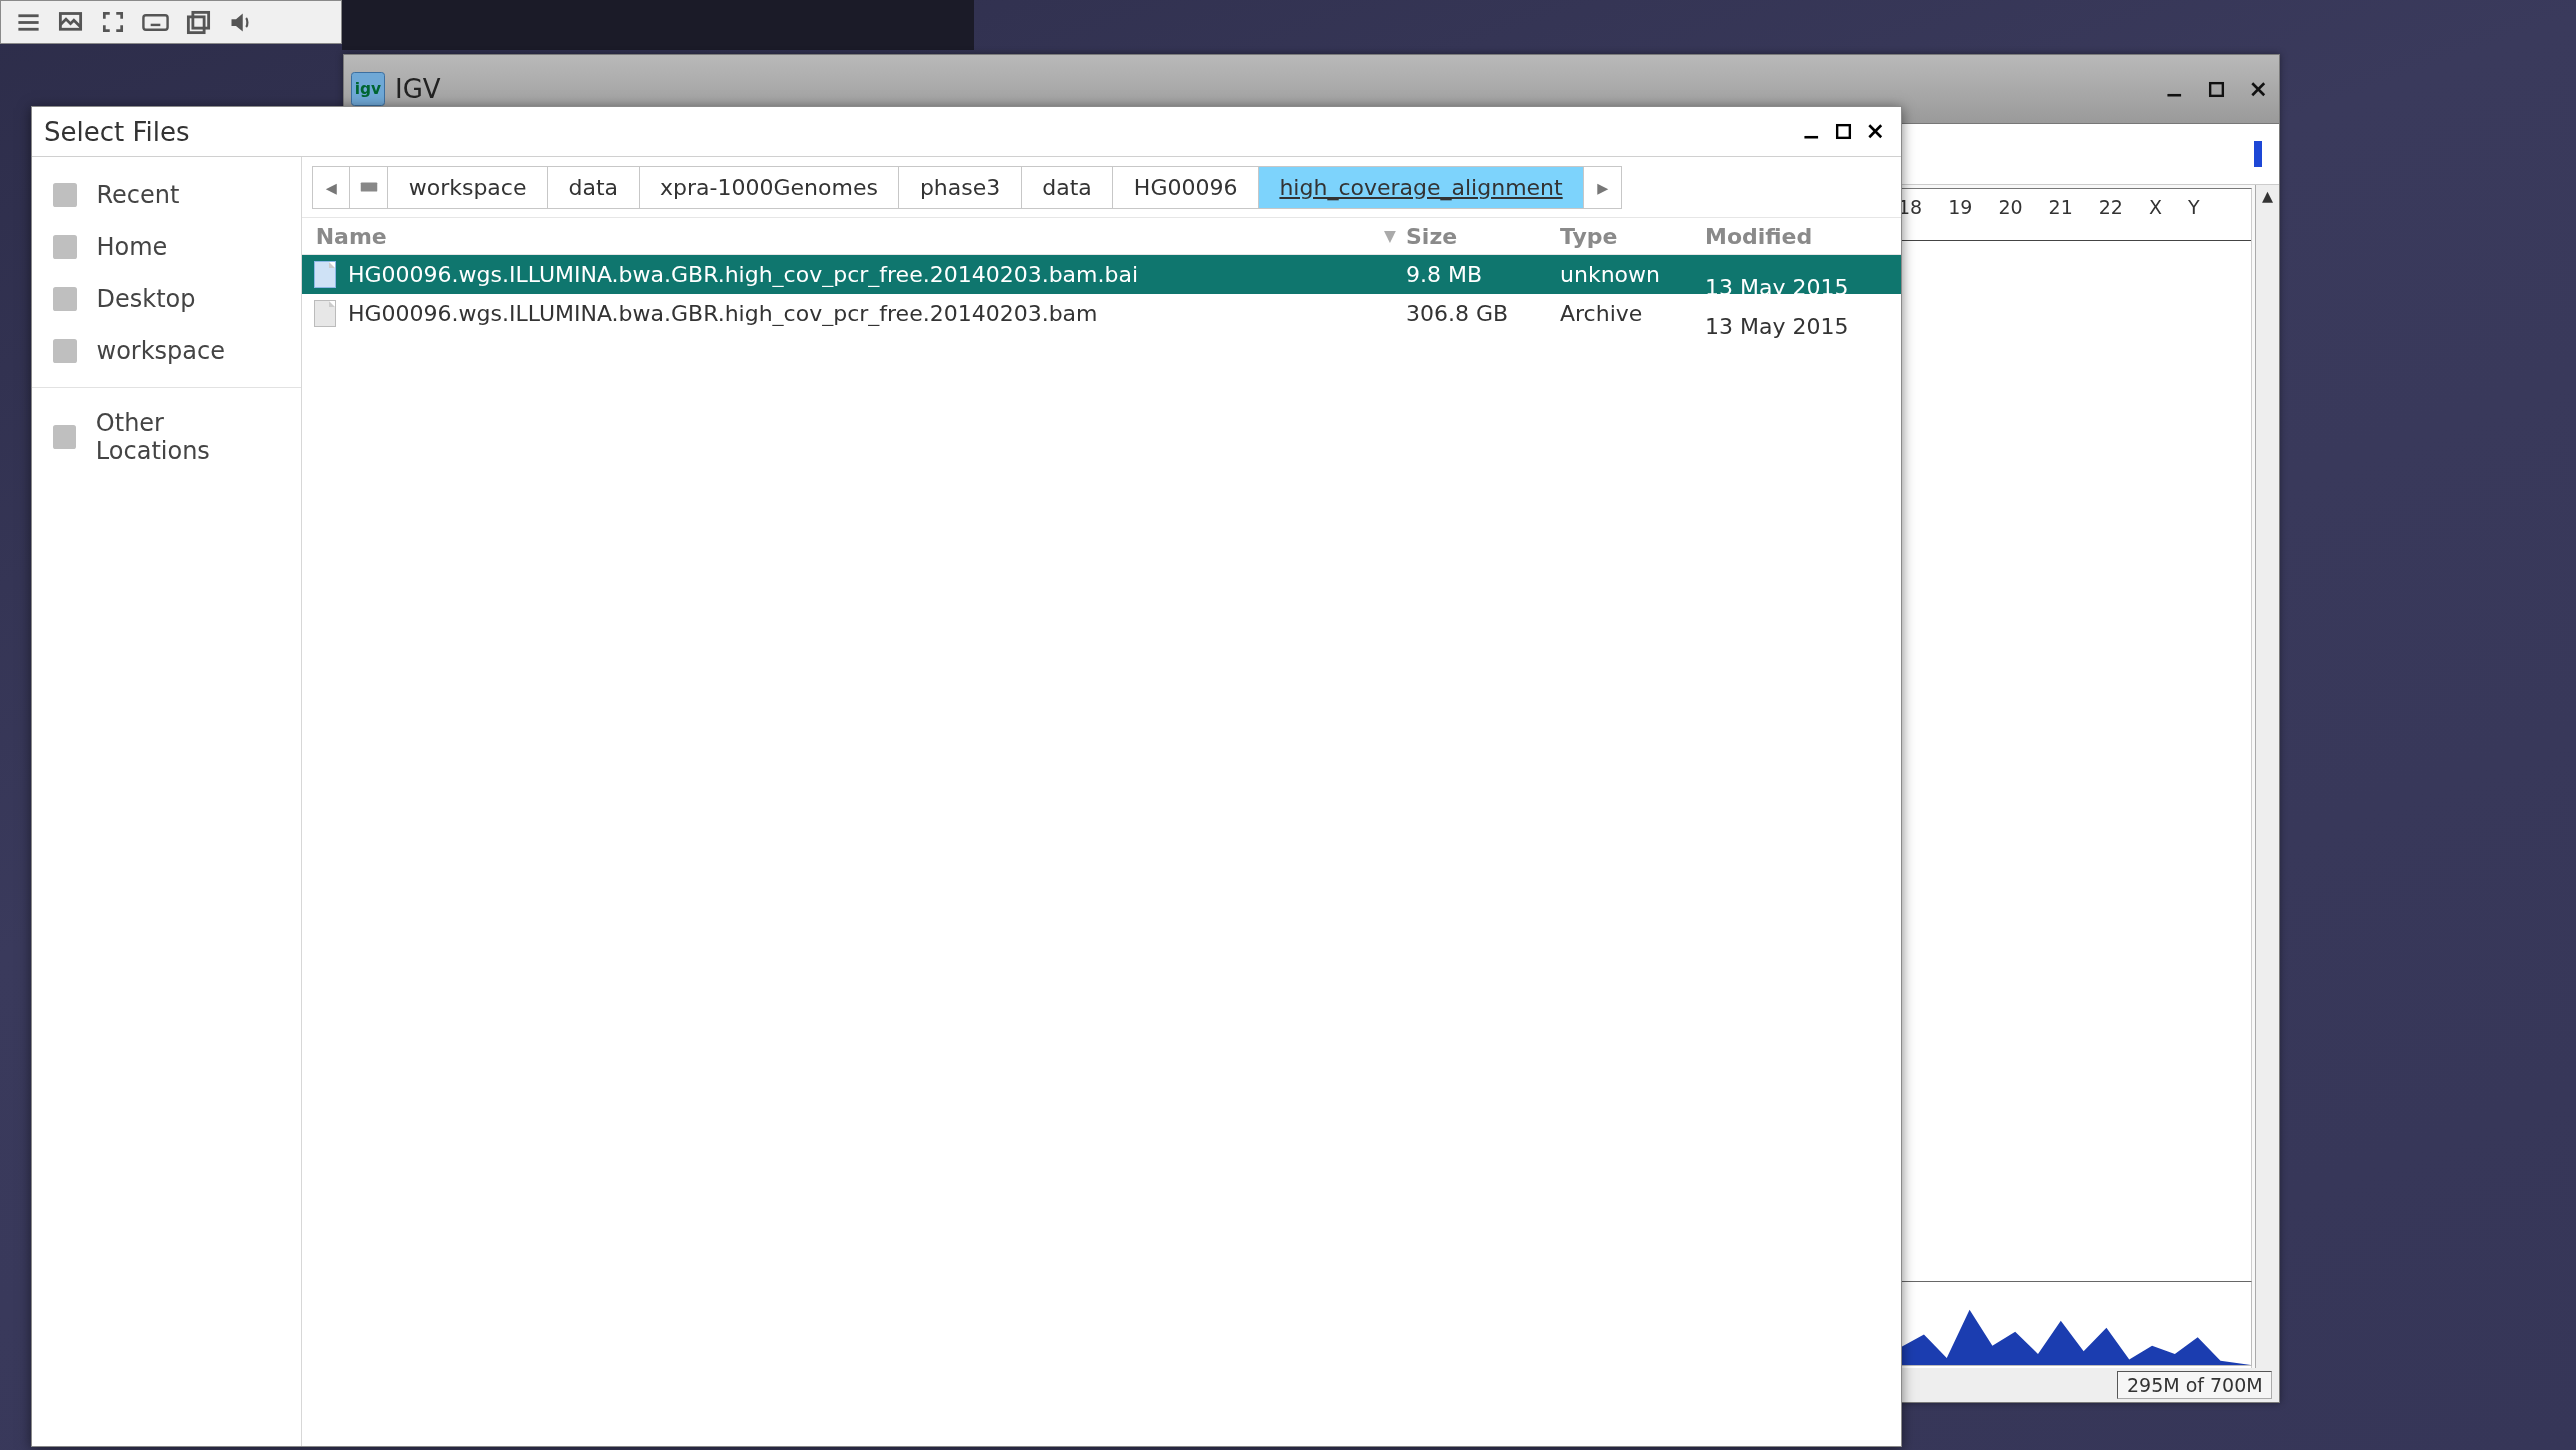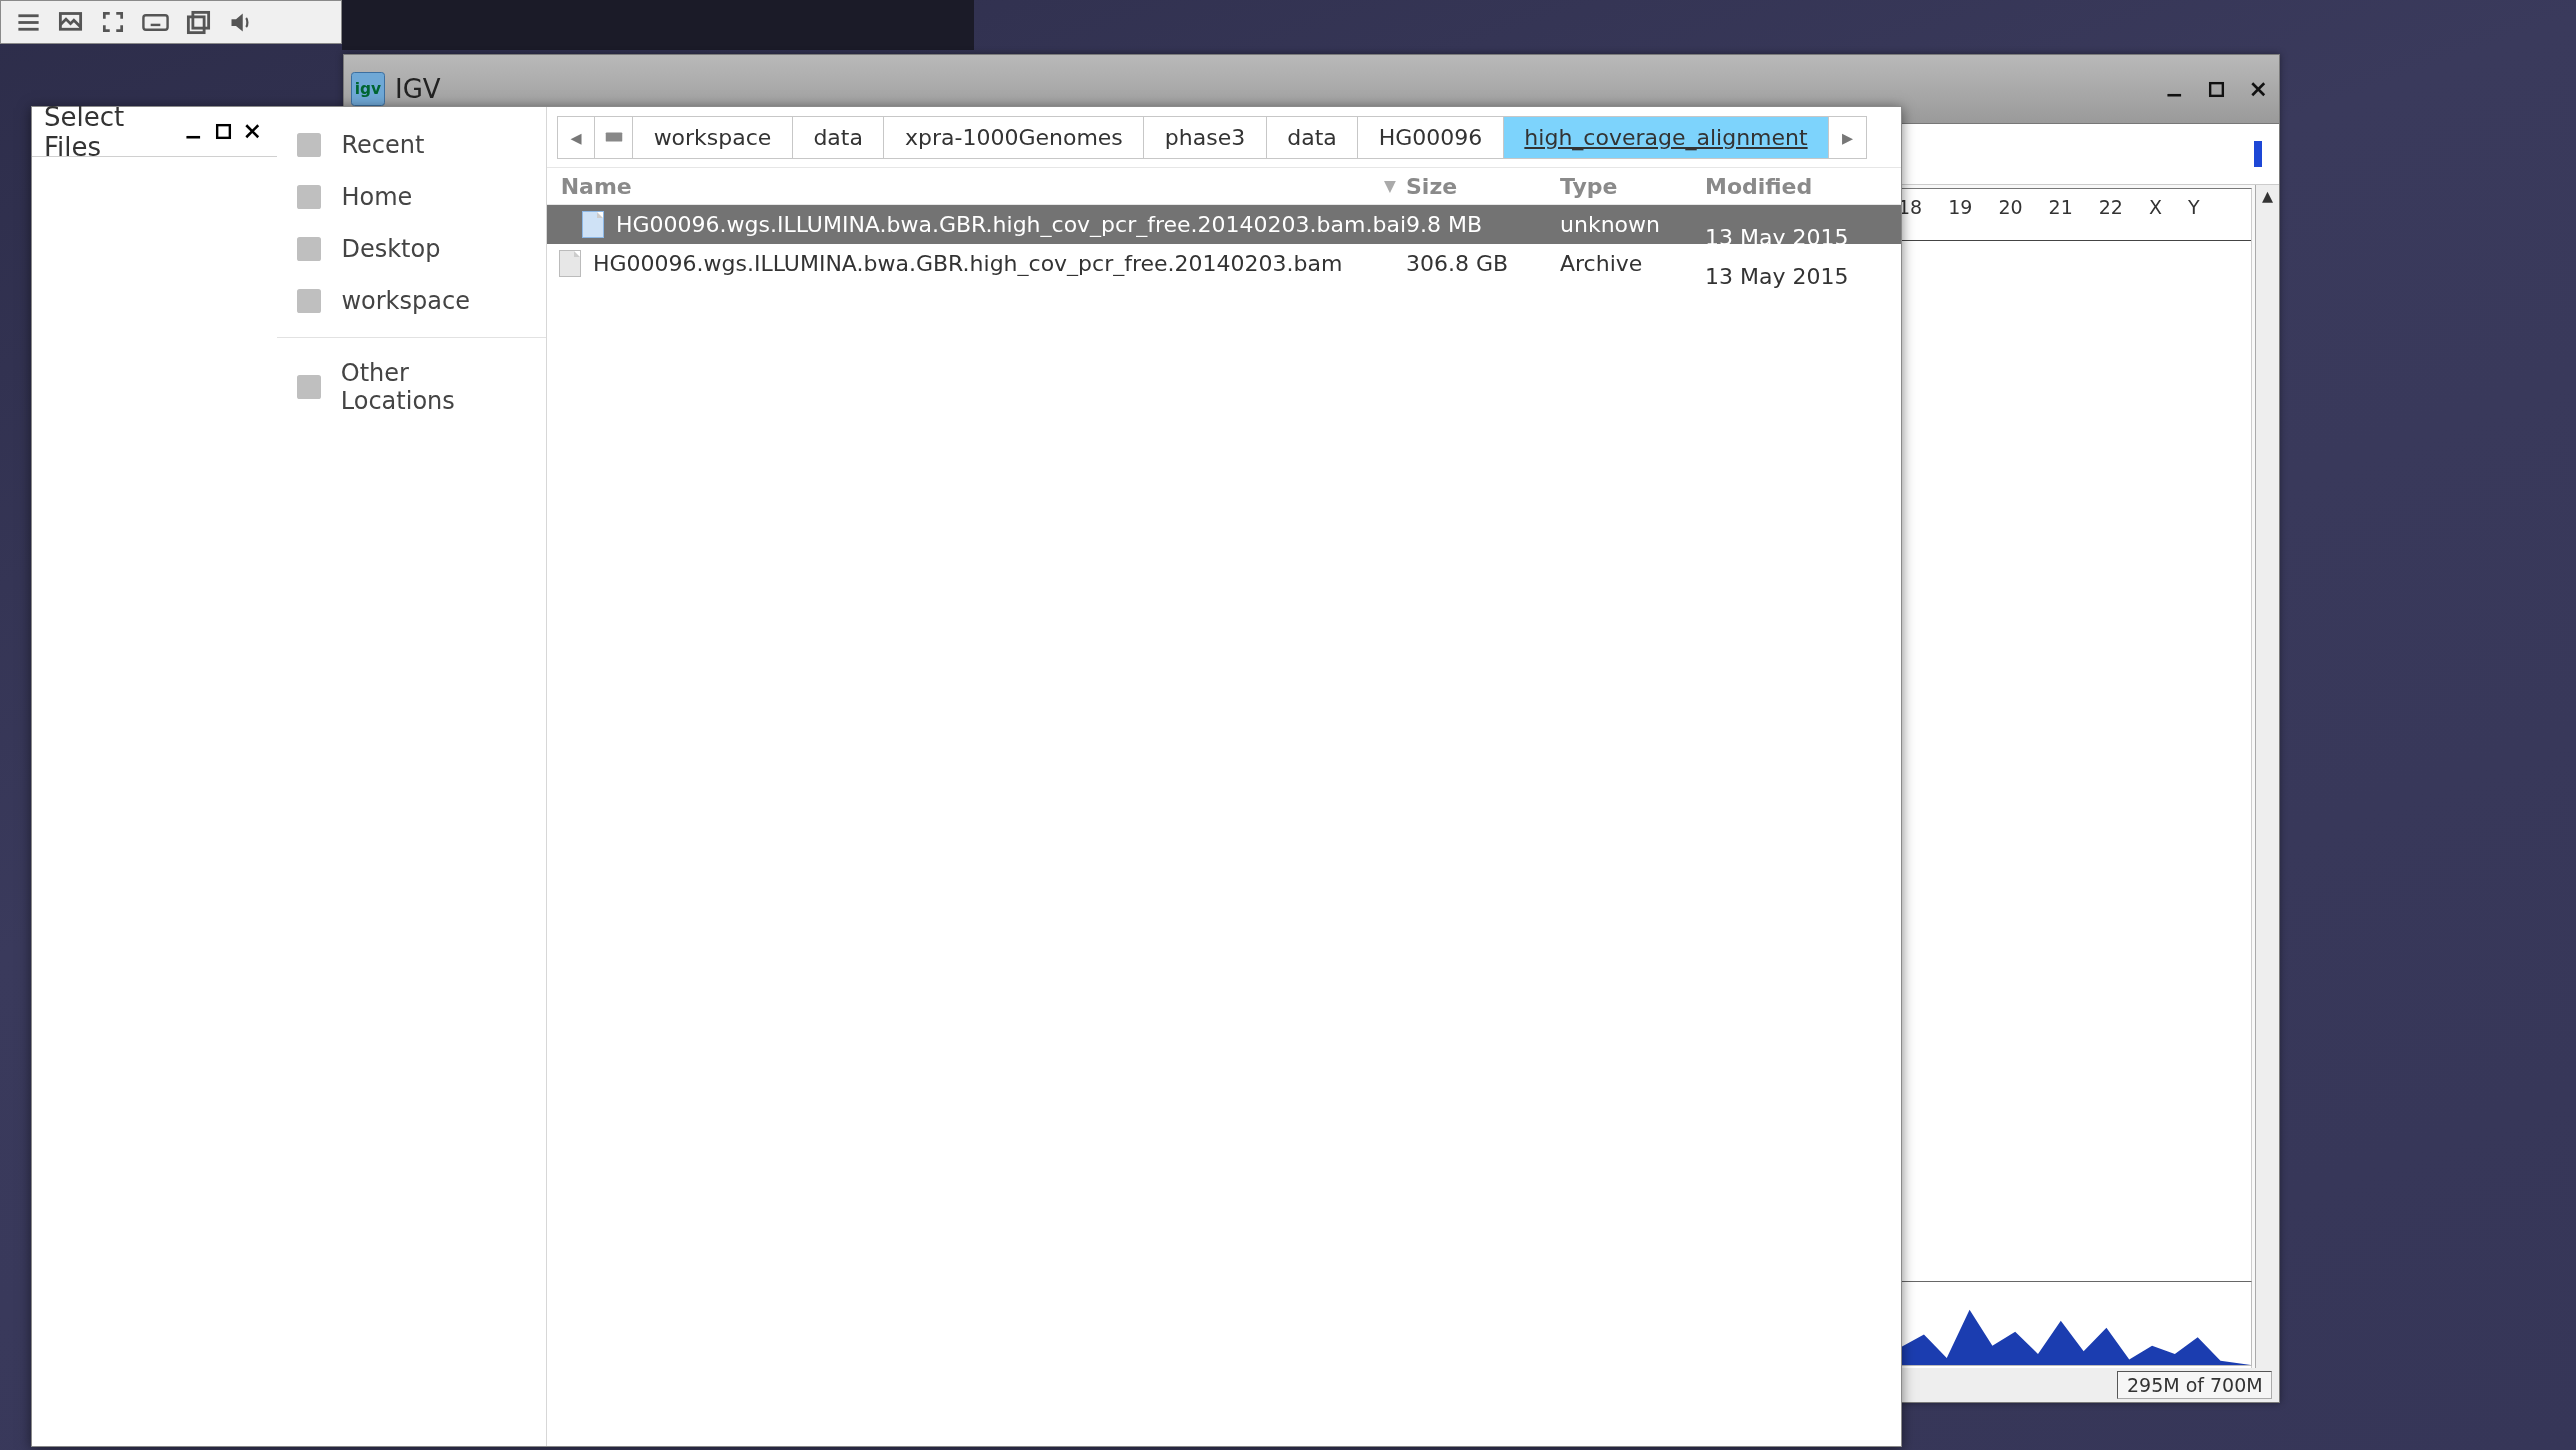--- a/index.html
+++ b/index.html
@@ -105,21 +105,21 @@
 
   
   .chooser {
     position:absolute;
     left:31px; top:106px;
     width: 1871px;
     min-height: 1341px;
     background:#fff;
     border:0.9px solid #8a8a8a;
     box-shadow: 0 1.7px 12px rgba(0,0,0,.5);
-    display:flex; flex-direction:row;
+    display:flex; flex-direction:column;
   }
   .chooser-title{
     height:50px;background:#fff;border-bottom:0.9px solid #d0d0d0;
     display:flex;align-items:center;padding:0 12px;font-size:26px;
   }
   .chooser-title .spacer{flex:1}
   .chooser-content{ flex:1; display:flex; }
   .places{
     width: 270px;
     border-right:0.9px solid #d7d7d7;
@@ -152,21 +152,21 @@
   .col-name{flex:1;padding-left:13.7px;display:flex;align-items:center;gap:13px;}
   .col-size{width:154px;}
   .col-type{width:145px;}
   .col-mod{width:196px;padding-right:12px;}
   .sort-caret{color:#aaa;font-size:15.4px;margin-right:10.2px;}
   .file-row{
     height:39px;display:flex;align-items:center;font-size:22px;color:#333;
   }
   .file-row .fico{width:22px;height:27px;background:#e7e7e7;border:0.9px solid #bbb;margin:0 12px 0 12px;position:relative;}
   .file-row .fico::after{content:"";position:absolute;right:0;top:0;border-top:6.8px solid #fff;border-left:6.8px solid #ccc;}
-  .file-row.selected{background:#737373;color:#fff;padding-left:23px;}
+  .file-row.selected{background:#0f766e;color:#fff;}
   .file-row.selected .fico{background:#cfe2f6;border-color:#8db8e6}
   .file-row .rname{flex:1;white-space:nowrap;overflow:hidden;text-overflow:ellipsis;}
   .file-row .rsize{width:154px;}
   .file-row .rtype{width:145px;}
   .file-row .rmod{width:196px;padding-right:12px;margin-top:25px;}
 </style>
 </head>
 <body>
 
 <div class="systray">

